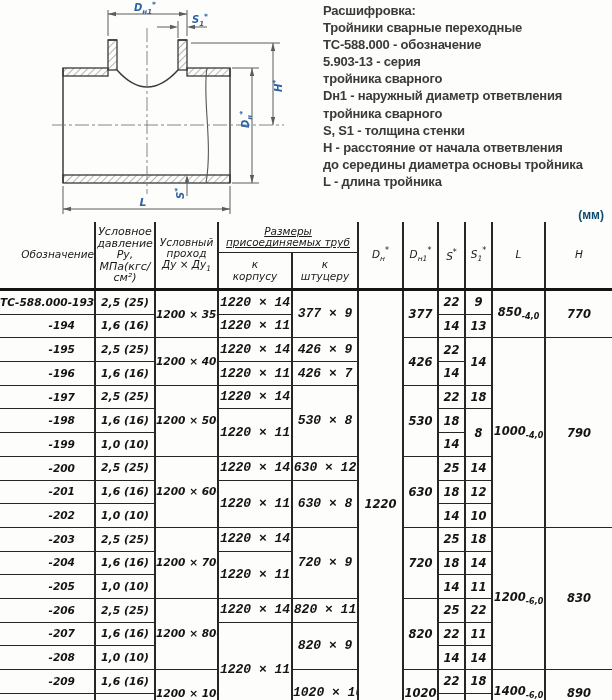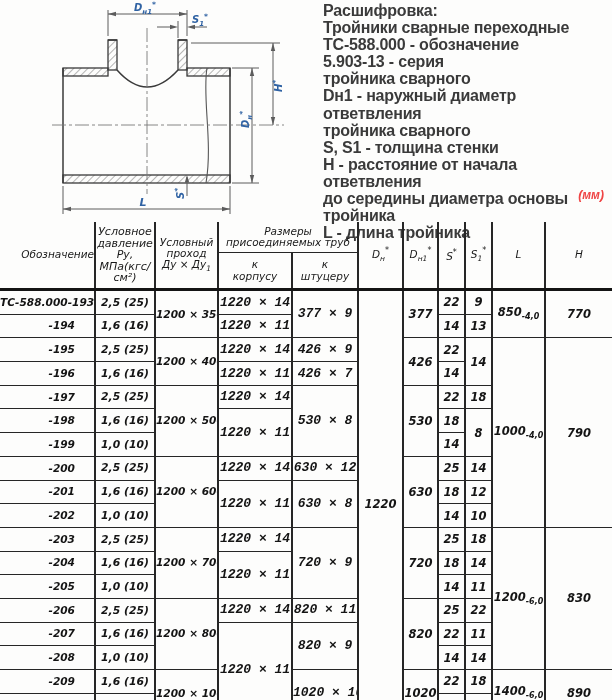--- a/index.html
+++ b/index.html
@@ -1,37 +1,37 @@
 <!DOCTYPE html>
 <html><head>
 <meta charset="utf-8">
 <style>
   html,body{margin:0;padding:0;background:#ffffff;}
   .page{position:relative;width:612px;height:700px;background:#fdfdfc;overflow:hidden;
         font-family:"DejaVu Sans",sans-serif;color:#1e1e1e;}
   
   .legend{position:absolute;left:323px;top:2px;width:288px;
           font-family:"Liberation Sans",sans-serif;font-weight:700;
-          font-size:16px;line-height:17.1px;color:#3a3a3a;letter-spacing:-0.2px;}
+          font-size:13px;line-height:17.1px;color:#3a3a3a;letter-spacing:-0.2px;}
   
-  .units{position:absolute;top:188px;right:8px;font-family:"Liberation Sans",sans-serif;
-         font-weight:700;font-size:12px;color:#ef4444;font-style:italic;}
+  .units{position:absolute;top:208px;right:8px;font-family:"Liberation Sans",sans-serif;
+         font-weight:700;font-size:12px;color:#0c4a6e;}
   
   .drawing{position:absolute;left:0;top:0;}
   
   table.spec{position:absolute;left:0;top:222px;width:612px;border-collapse:collapse;
              table-layout:fixed;border-bottom:2px solid #222;}
   .spec th,.spec td{border:1px solid #262626;border-left-width:2px;border-right-width:2px;
              padding:0;font-style:italic;text-align:center;vertical-align:middle;line-height:1.05;
              overflow:hidden;}
   .spec thead tr.h1 th{border-top:none;}
   .spec th.noL,.spec td.c-des{border-left:none;text-align:right;}
   .spec th.noR,.spec td.c-h{border-right:none;}
   .spec thead th{font-weight:400;font-size:10.5px;color:#191919;}
-  .spec thead th.grp{height:30px;}
+  .spec thead th.grp{height:30px;text-decoration:underline;}
   .spec thead tr.h2 th{height:35px;}
   .spec thead th.p-head{font-size:11px;}
   .spec tbody tr:first-child td{border-top:3px solid #141414;}
   .spec tbody td{height:22.7px;font-weight:700;font-size:11.5px;color:#141414;}
   .spec td.c-des{text-align:right;padding-right:19px;font-size:10.6px;white-space:nowrap;}
   .spec td.c-p{font-size:10.8px;white-space:nowrap;}
   .spec td.c-du{font-size:10.6px;white-space:nowrap;}
   .spec td.c-korp,.spec td.c-sht{font-size:13px;white-space:nowrap;font-family:Liberation Mono, monospace;}
   .spec sub{font-size:7.5px;}
   .spec sup{font-size:8px;}

